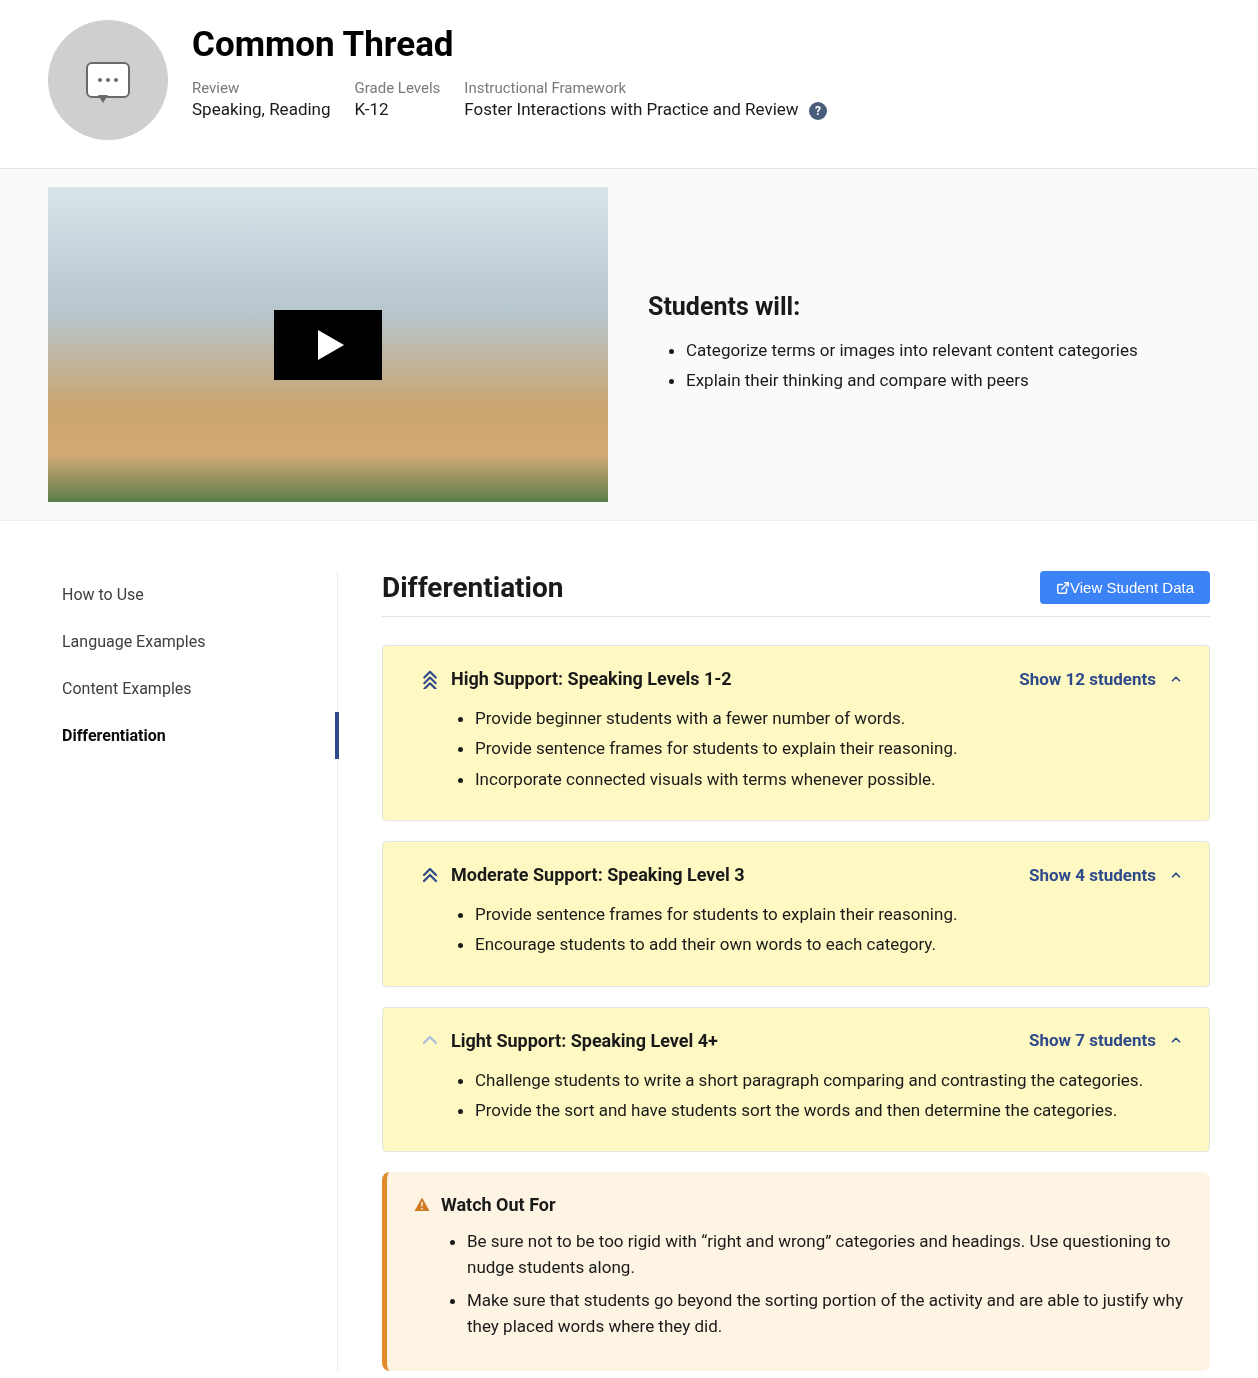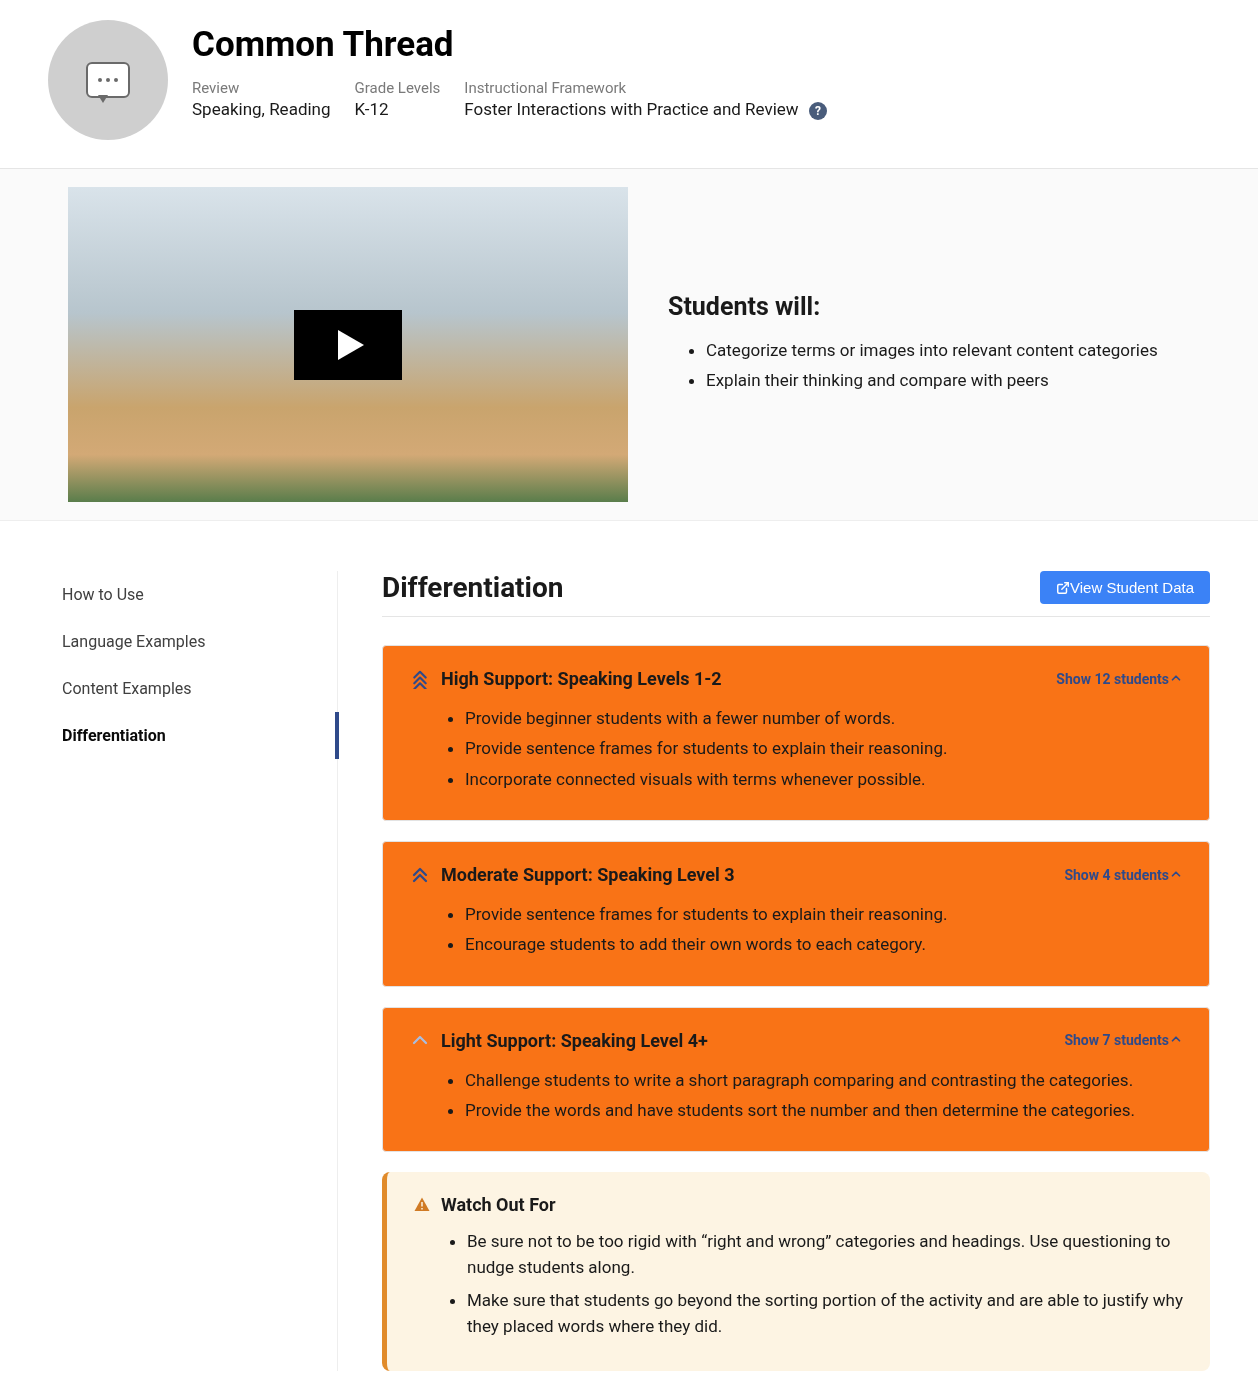--- a/index.html
+++ b/index.html
@@ -10,21 +10,21 @@
 .speech-bubble { width: 44px; height: 36px; background: #fff; border: 2px solid #6a6a6a; border-radius: 6px; position: relative; display: flex; align-items: center; justify-content: center; gap: 4px; }
 .speech-bubble::after { content: ''; position: absolute; bottom: -7px; left: 10px; width: 0; height: 0; border-left: 5px solid transparent; border-right: 5px solid transparent; border-top: 8px solid #6a6a6a; }
 .speech-bubble .dot { width: 4px; height: 4px; border-radius: 50%; background: #6a6a6a; }
 .header-text { flex: 1; padding-top: 4px; }
 .page-title { font-size: 35px; font-weight: 700; color: #000000; margin-bottom: 14px; }
 .meta-row { display: flex; gap: 24px; }
 .meta-item .meta-label { font-size: 15px; color: #7a7a7a; margin-bottom: 2px; }
 .meta-item .meta-value { font-size: 17px; color: #1a1a1a; }
 .help-badge { display: inline-flex; width: 18px; height: 18px; border-radius: 50%; background: #495c7b; color: #fff; font-size: 12px; font-weight: 700; align-items: center; justify-content: center; margin-left: 6px; vertical-align: middle; }
 
-.hero-section { background: #fafafa; padding: 18px 68px 18px; border-bottom: 1px solid #eee; }
+.hero-section { background: #fafafa; padding: 18px 48px 18px; border-bottom: 1px solid #eee; }
 .hero-inner { display: flex; gap: 40px; align-items: center; }
 .video-thumb { width: 560px; height: 315px; background: linear-gradient(180deg, #d9e3ea 0%, #b7c5cd 40%, #c9a46d 70%, #d3a976 85%, #5a7d4b 100%); position: relative; flex-shrink: 0; display:flex; align-items:center; justify-content:center; }
 .play-btn { width: 108px; height: 70px; background: #000; display: flex; align-items: center; justify-content: center; }
 .play-triangle { width: 0; height: 0; border-top: 15px solid transparent; border-bottom: 15px solid transparent; border-left: 26px solid #fff; margin-left: 6px; }
 .hero-text h2 { font-size: 25px; font-weight: 700; margin-bottom: 16px; }
 .hero-text ul { list-style: disc; padding-left: 32px; }
 .hero-text li { font-size: 17px; line-height: 1.55; margin-bottom: 4px; margin-left: 6px; }
 
 .body-section { display: flex; padding: 50px 48px 40px; gap: 0; }
 .sidebar { width: 290px; flex-shrink: 0; border-right: 1px solid #eee; padding-right: 0; }
@@ -32,25 +32,25 @@
 .sidebar-item.active { font-weight: 700; color: #0a0a0a; position: relative; }
 .sidebar-item.active::after { content: ''; position: absolute; right: -2px; top: 0; bottom: 0; width: 4px; background: #2f4a8a; }
 
 .content { flex: 1; padding-left: 44px; }
 .content-header { display: flex; justify-content: space-between; align-items: center; margin-bottom: 12px; }
 .content-title { font-size: 28px; font-weight: 700; }
 .view-data-btn { background: #3b82f6; color: #fff; border: none; border-radius: 4px; padding: 8px 16px; font-size: 15px; display: inline-flex; align-items: center; cursor: pointer; }
 .ext-icon { display:inline-block; }
 .divider { height: 1px; background: #e5e5e5; margin-bottom: 28px; }
 
-.support-card { border: 1px solid #e3e3e3; background: #f97316; border-radius: 4px; padding: 22px 26px 24px 28px; margin-bottom: 20px; }
+.support-card { border: 1px solid #e3e3e3; background: #fef9c3; border-radius: 4px; padding: 22px 26px 24px 38px; margin-bottom: 20px; }
 .support-header { display: flex; align-items: center; gap: 12px; margin-bottom: 16px; }
 .support-icon { width: 18px; display:flex; flex-direction:column; align-items:center; gap:-2px; }
 .support-title { font-size: 18px; font-weight: 700; flex: 1; }
-.show-students { color: #2f4a8a; font-weight: 700; font-size: 14px; cursor: pointer; display:flex; gap:0; }
+.show-students { color: #2f4a8a; font-weight: 700; font-size: 17px; cursor: pointer; display:flex; align-items:center; gap:13px; }
 .collapse-caret { display:inline-block; }
 .support-card ul { list-style: disc; padding-left: 54px; }
 .support-card li { font-size: 17px; line-height: 1.55; margin-bottom: 4px; }
 
 .watch-card { background: #fdf4e3; border-left: 5px solid #e18b2a; padding: 22px 26px 24px 26px; border-radius: 8px; }
 .watch-header { display: flex; align-items: center; gap: 10px; margin-bottom: 14px; }
 .watch-title { font-size: 18px; font-weight: 700; }
 .watch-card ul { list-style: disc; padding-left: 54px; }
 .watch-card li { font-size: 17px; line-height: 1.5; margin-bottom: 8px; }
 </style>
@@ -184,21 +184,21 @@
         <div class="support-title">Light Support: Speaking Level 4+</div>
         <div class="show-students">
           <span>Show 7 students</span>
           <svg class="collapse-caret" width="14" height="14" viewBox="0 0 24 24" fill="none" stroke="#2f4a8a" stroke-width="3" stroke-linecap="round" stroke-linejoin="round">
               <polyline points="18 15 12 9 6 15"></polyline>
             </svg>
         </div>
       </div>
       <ul>
         <li>Challenge students to write a short paragraph comparing and contrasting the categories.</li>
-        <li>Provide the words and have students sort the number and then determine the categories.</li>
+        <li>Provide the sort and have students sort the words and then determine the categories.</li>
       </ul>
     </div>
 
     <div class="watch-card">
       <div class="watch-header">
         <svg width="18" height="18" viewBox="0 0 24 24" fill="#d07a24">
             <path d="M12 2 L22 20 L2 20 Z"></path>
             <rect x="11" y="8" width="2" height="6" fill="#fdf4e3"></rect>
             <rect x="11" y="16" width="2" height="2" fill="#fdf4e3"></rect>
           </svg>

